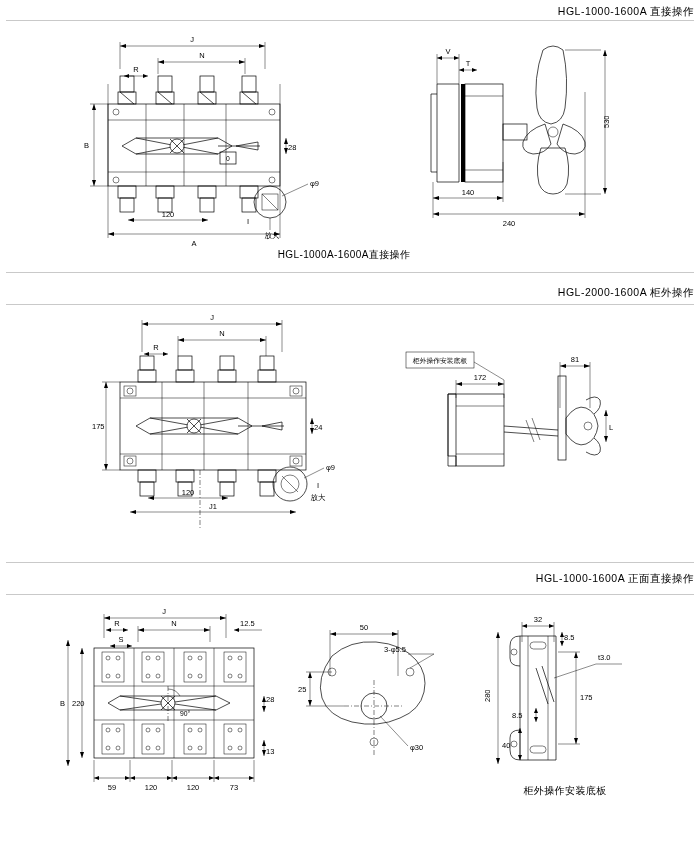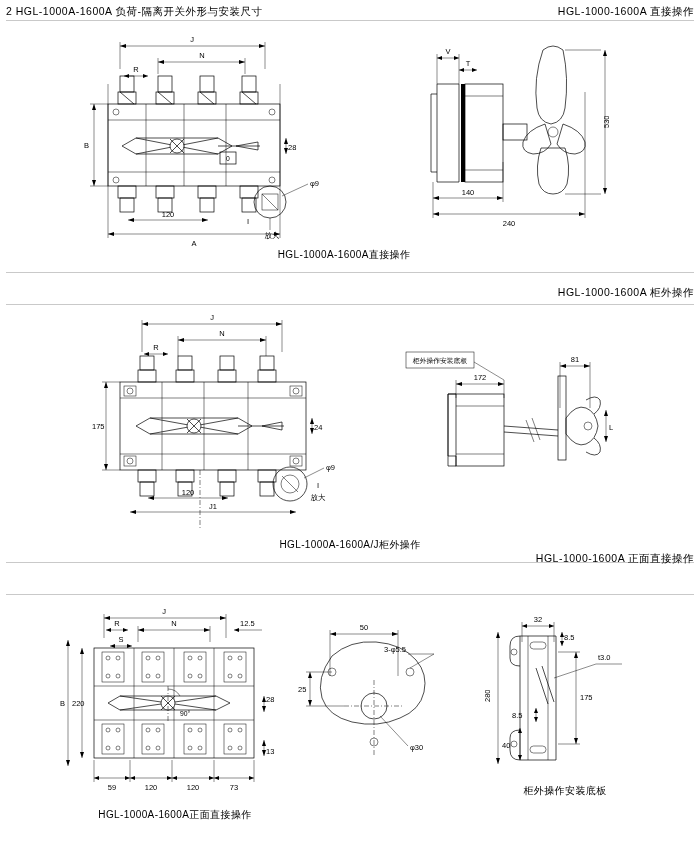--- a/index.html
+++ b/index.html
@@ -21,21 +21,20 @@
   .fillk{fill:#000;stroke:none;}
   .t{font-family:"Liberation Sans","DejaVu Sans",sans-serif;font-size:7.5px;fill:#000;}
   .t6{font-family:"Liberation Sans","DejaVu Sans",sans-serif;font-size:6.8px;fill:#000;}
   .tc{text-anchor:middle;}
 </style>
 </head>
 <body>
 
 <div class="page">
 
-  <div class="hdr hdr-left">2 HGL-1000A-1600A 负荷-隔离开关外形与安装尺寸</div>
   <div class="hdr hdr-right">HGL-1000-1600A 直接操作</div>
 
   <div class="rule" style="top:20px;"></div>
 
   <div class="svgbox" style="left:60px;top:24px;">
   <svg width="340" height="230" viewBox="0 0 340 230">
 
     <line class="dim" x1="48" y1="210" x2="220" y2="210"></line>
     <path class="fillk" d="M48,210 l6,-2 v4 z"></path>
     <path class="fillk" d="M220,210 l-6,-2 v4 z"></path>
@@ -197,21 +196,21 @@
     <path class="fillk" d="M190,162 l-2,-6 h4 z"></path>
     <line class="dim" x1="186" y1="18" x2="150" y2="18"></line>
     <line class="dim" x1="186" y1="162" x2="150" y2="162"></line>
     <text class="t" x="194" y="96" transform="rotate(-90 194,96)">530</text>
   </svg>
   </div>
 
   <div class="cap" style="left:0;right:12px;top:248px;">HGL-1000A-1600A直接操作</div>
 
   <div class="rule" style="top:272px;"></div>
-  <div class="sec-label" style="top:286px;">HGL-1000-1600A 柜外操作</div>
+  <div class="sec-label" style="top:286px;">HGL-2000-1600A 柜外操作</div>
   <div class="rule" style="top:304px;"></div>
 
   <div class="svgbox" style="left:70px;top:308px;">
   <svg width="330" height="230" viewBox="0 0 330 230">
 
     <line class="dim" x1="72" y1="16" x2="212" y2="16"></line>
     <path class="fillk" d="M72,16 l6,-2 v4 z"></path>
     <path class="fillk" d="M212,16 l-6,-2 v4 z"></path>
     <line class="dim" x1="72" y1="12" x2="72" y2="44"></line>
     <line class="dim" x1="212" y1="12" x2="212" y2="44"></line>
@@ -353,24 +352,23 @@
     <path class="ln" d="M186,104 q10,6 14,0 q2,-8 -6,-14"></path>
     <circle class="thin" cx="188" cy="78" r="4"></circle>
 
     <line class="dim" x1="206" y1="62" x2="206" y2="94"></line>
     <path class="fillk" d="M206,62 l-2,6 h4 z"></path>
     <path class="fillk" d="M206,94 l-2,-6 h4 z"></path>
     <text class="t" x="209" y="82">L</text>
   </svg>
   </div>
 
-  <div class="cap" style="left:0;right:0;top:538px;">HGL-1000A-1600A/J柜外操作</div>
 
   <div class="rule" style="top:562px;"></div>
-  <div class="sec-label" style="top:552px;">HGL-1000-1600A 正面直接操作</div>
+  <div class="sec-label" style="top:572px;">HGL-1000-1600A 正面直接操作</div>
   <div class="rule" style="top:594px;"></div>
 
   <div class="svgbox" style="left:58px;top:600px;">
   <svg width="260" height="200" viewBox="0 0 260 200">
 
     <line class="dim" x1="46" y1="18" x2="168" y2="18"></line>
     <path class="fillk" d="M46,18 l6,-2 v4 z"></path>
     <path class="fillk" d="M168,18 l-6,-2 v4 z"></path>
     <line class="dim" x1="46" y1="14" x2="46" y2="38"></line>
     <line class="dim" x1="168" y1="14" x2="168" y2="38"></line>
@@ -499,21 +497,20 @@
       <line x1="156" y1="160" x2="156" y2="182"></line>
       <line x1="196" y1="160" x2="196" y2="182"></line>
     </g>
     <text class="t tc" x="54" y="190">59</text>
     <text class="t tc" x="93" y="190">120</text>
     <text class="t tc" x="135" y="190">120</text>
     <text class="t tc" x="176" y="190">73</text>
   </svg>
   </div>
 
-  <div class="cap" style="left:30px;width:290px;top:808px;">HGL-1000A-1600A正面直接操作</div>
 
   <div class="svgbox" style="left:288px;top:620px;text-align:center;">
   <svg width="180" height="160" viewBox="0 0 180 160">
 
     <line class="dim" x1="42" y1="14" x2="110" y2="14"></line>
     <path class="fillk" d="M42,14 l6,-2 v4 z"></path>
     <path class="fillk" d="M110,14 l-6,-2 v4 z"></path>
     <text class="t tc" x="76" y="10">50</text>
     <line class="dim" x1="42" y1="10" x2="42" y2="56"></line>
     <line class="dim" x1="110" y1="10" x2="110" y2="56"></line>

